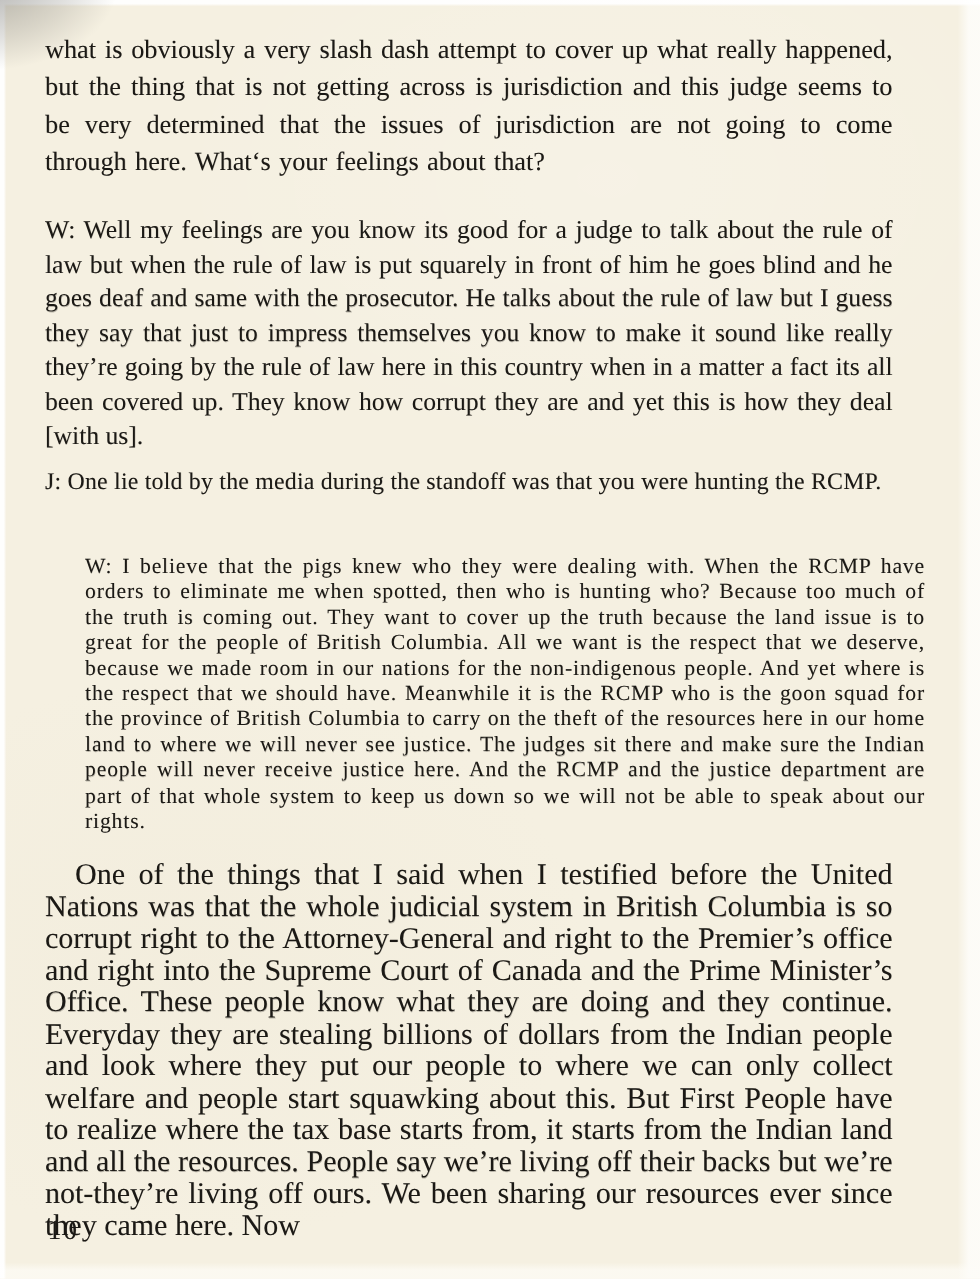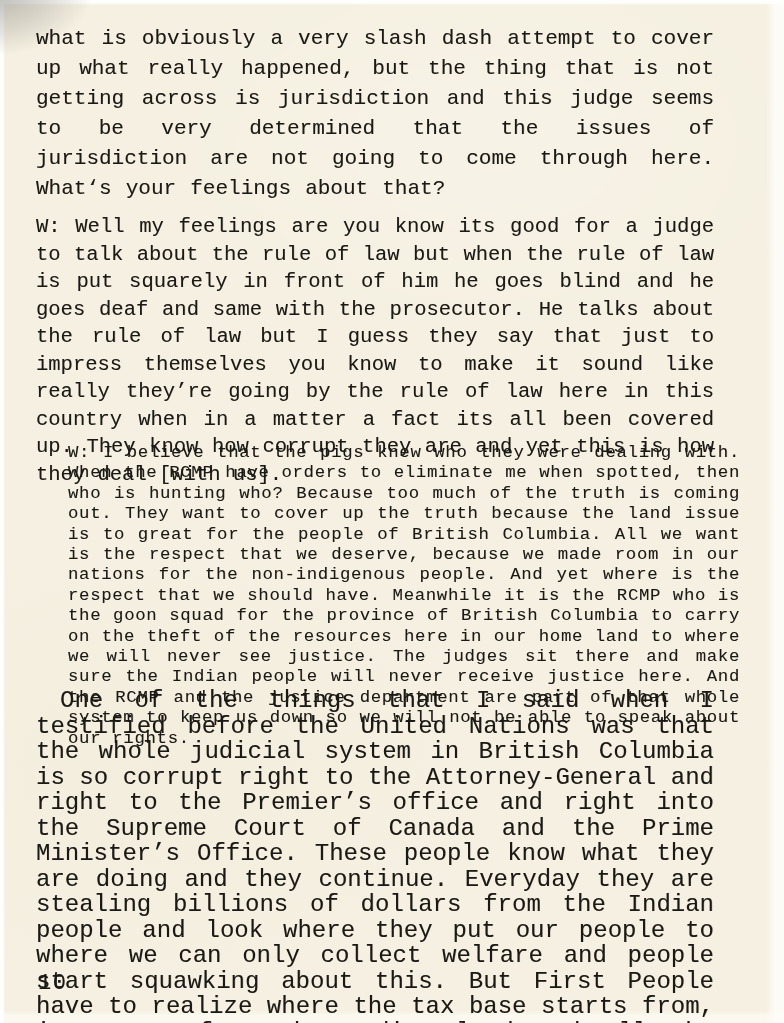--- a/index.html
+++ b/index.html
@@ -5,42 +5,42 @@
   html, body {
     margin: 0;
     padding: 0;
     background: #ffffff;
   }
   .scan-page {
     position: relative;
     width: 784px;
     height: 1023px;
     overflow: hidden;
-    font-family: Liberation Mono, monospace;
+    font-family: Liberation Serif, serif;
     color: #1b1915;
     background:
       radial-gradient(130px 85px at -10px -12px, rgba(122,121,117,0.55), rgba(122,121,117,0.22) 50%, rgba(122,121,117,0) 80%),
       linear-gradient(to right, rgba(255,255,255,0.95) 0 3px, rgba(255,255,255,0) 5px),
       linear-gradient(to bottom, rgba(255,255,255,0.95) 0 3px, rgba(255,255,255,0) 5px),
       linear-gradient(to left, rgba(253,252,248,0.95) 0 9px, rgba(253,252,248,0) 18px),
       linear-gradient(to top, rgba(252,250,243,0.85) 0 7px, rgba(252,250,243,0) 13px),
       radial-gradient(520px 330px at 62% 14%, rgba(255,255,255,0.16), rgba(255,255,255,0) 70%),
       radial-gradient(420px 300px at 20% 75%, rgba(236,229,210,0.25), rgba(236,229,210,0) 75%),
       #f5f0e1;
   }
   .para {
     position: absolute;
     left: 36px;
     width: 678px;
     margin: 0;
     text-align: justify;
     text-shadow: 0.3px 0.3px 0 rgba(27,25,21,0.28);
   }
   .p1 { top: 24px;  font-size: 21px;   line-height: 30px;   word-spacing: 1.5px; }
-  .p2 { top: 171px; font-size: 20.5px; line-height: 27.5px; margin-top: 42px; }
+  .p2 { top: 171px; font-size: 20.5px; line-height: 27.5px; }
   .p3 { top: 373px; font-size: 19px;   line-height: 26px;   letter-spacing: 0.2px; }
   .p4 { top: 443px; font-size: 17.3px; line-height: 20.4px; letter-spacing: 0.7px; width: 672px; margin-left: 32px; }
   .p5 { top: 688px; font-size: 24px; line-height: 25.5px; text-indent: 24px; }
   .page-number {
     position: absolute;
     left: 38px;
     top: 971px;
     font-size: 22px;
     letter-spacing: 1.5px;
     text-shadow: 0.3px 0.3px 0 rgba(27,25,21,0.28);
@@ -48,20 +48,21 @@
 </style>
 </head>
 <body>
 
 <div class="scan-page">
 
   <p class="para p1"><span></span><span>what is obviously a very slash dash attempt to cover up what really happened, but the thing that is not getting across is jurisdiction and this judge seems to be very determined that the issues of jurisdiction are not going to come through here. What‘s your feelings about that?</span></p>
 
   <p class="para p2"><span>W: </span><span>Well my feelings are you know its good for a judge to talk about the rule of law but when the rule of law is put squarely in front of him he goes blind and he goes deaf and same with the prosecutor. He talks about the rule of law but I guess they say that just to impress themselves you know to make it sound like really they’re going by the rule of law here in this country when in a matter a fact its all been covered up. They know how corrupt they are and yet this is how they deal [with us].</span></p>
 
+  <p class="para p3"><span>J: </span><span>One lie told by the media during the standoff was that you were hunting the RCMP.</span></p>
 
   <p class="para p4"><span>W: </span><span>I believe that the pigs knew who they were dealing with. When the RCMP have orders to eliminate me when spotted, then who is hunting who? Because too much of the truth is coming out. They want to cover up the truth because the land issue is to great for the people of British Columbia. All we want is the respect that we deserve, because we made room in our nations for the non-indigenous people. And yet where is the respect that we should have. Meanwhile it is the RCMP who is the goon squad for the province of British Columbia to carry on the theft of the resources here in our home land to where we will never see justice. The judges sit there and make sure the Indian people will never receive justice here. And the RCMP and the justice department are part of that whole system to keep us down so we will not be able to speak about our rights.</span></p>
 
   <p class="para p5"><span></span><span>One of the things that I said when I testified before the United Nations was that the whole judicial system in British Columbia is so corrupt right to the Attorney-General and right to the Premier’s office and right into the Supreme Court of Canada and the Prime Minister’s Office. These people know what they are doing and they continue. Everyday they are stealing billions of dollars from the Indian people and look where they put our people to where we can only collect welfare and people start squawking about this. But First People have to realize where the tax base starts from, it starts from the Indian land and all the resources. People say we’re living off their backs but we’re not-they’re living off ours. We been sharing our resources ever since they came here. Now</span></p>
 
   <div class="page-number">10</div>
 
 </div>
 
 </body></html>

